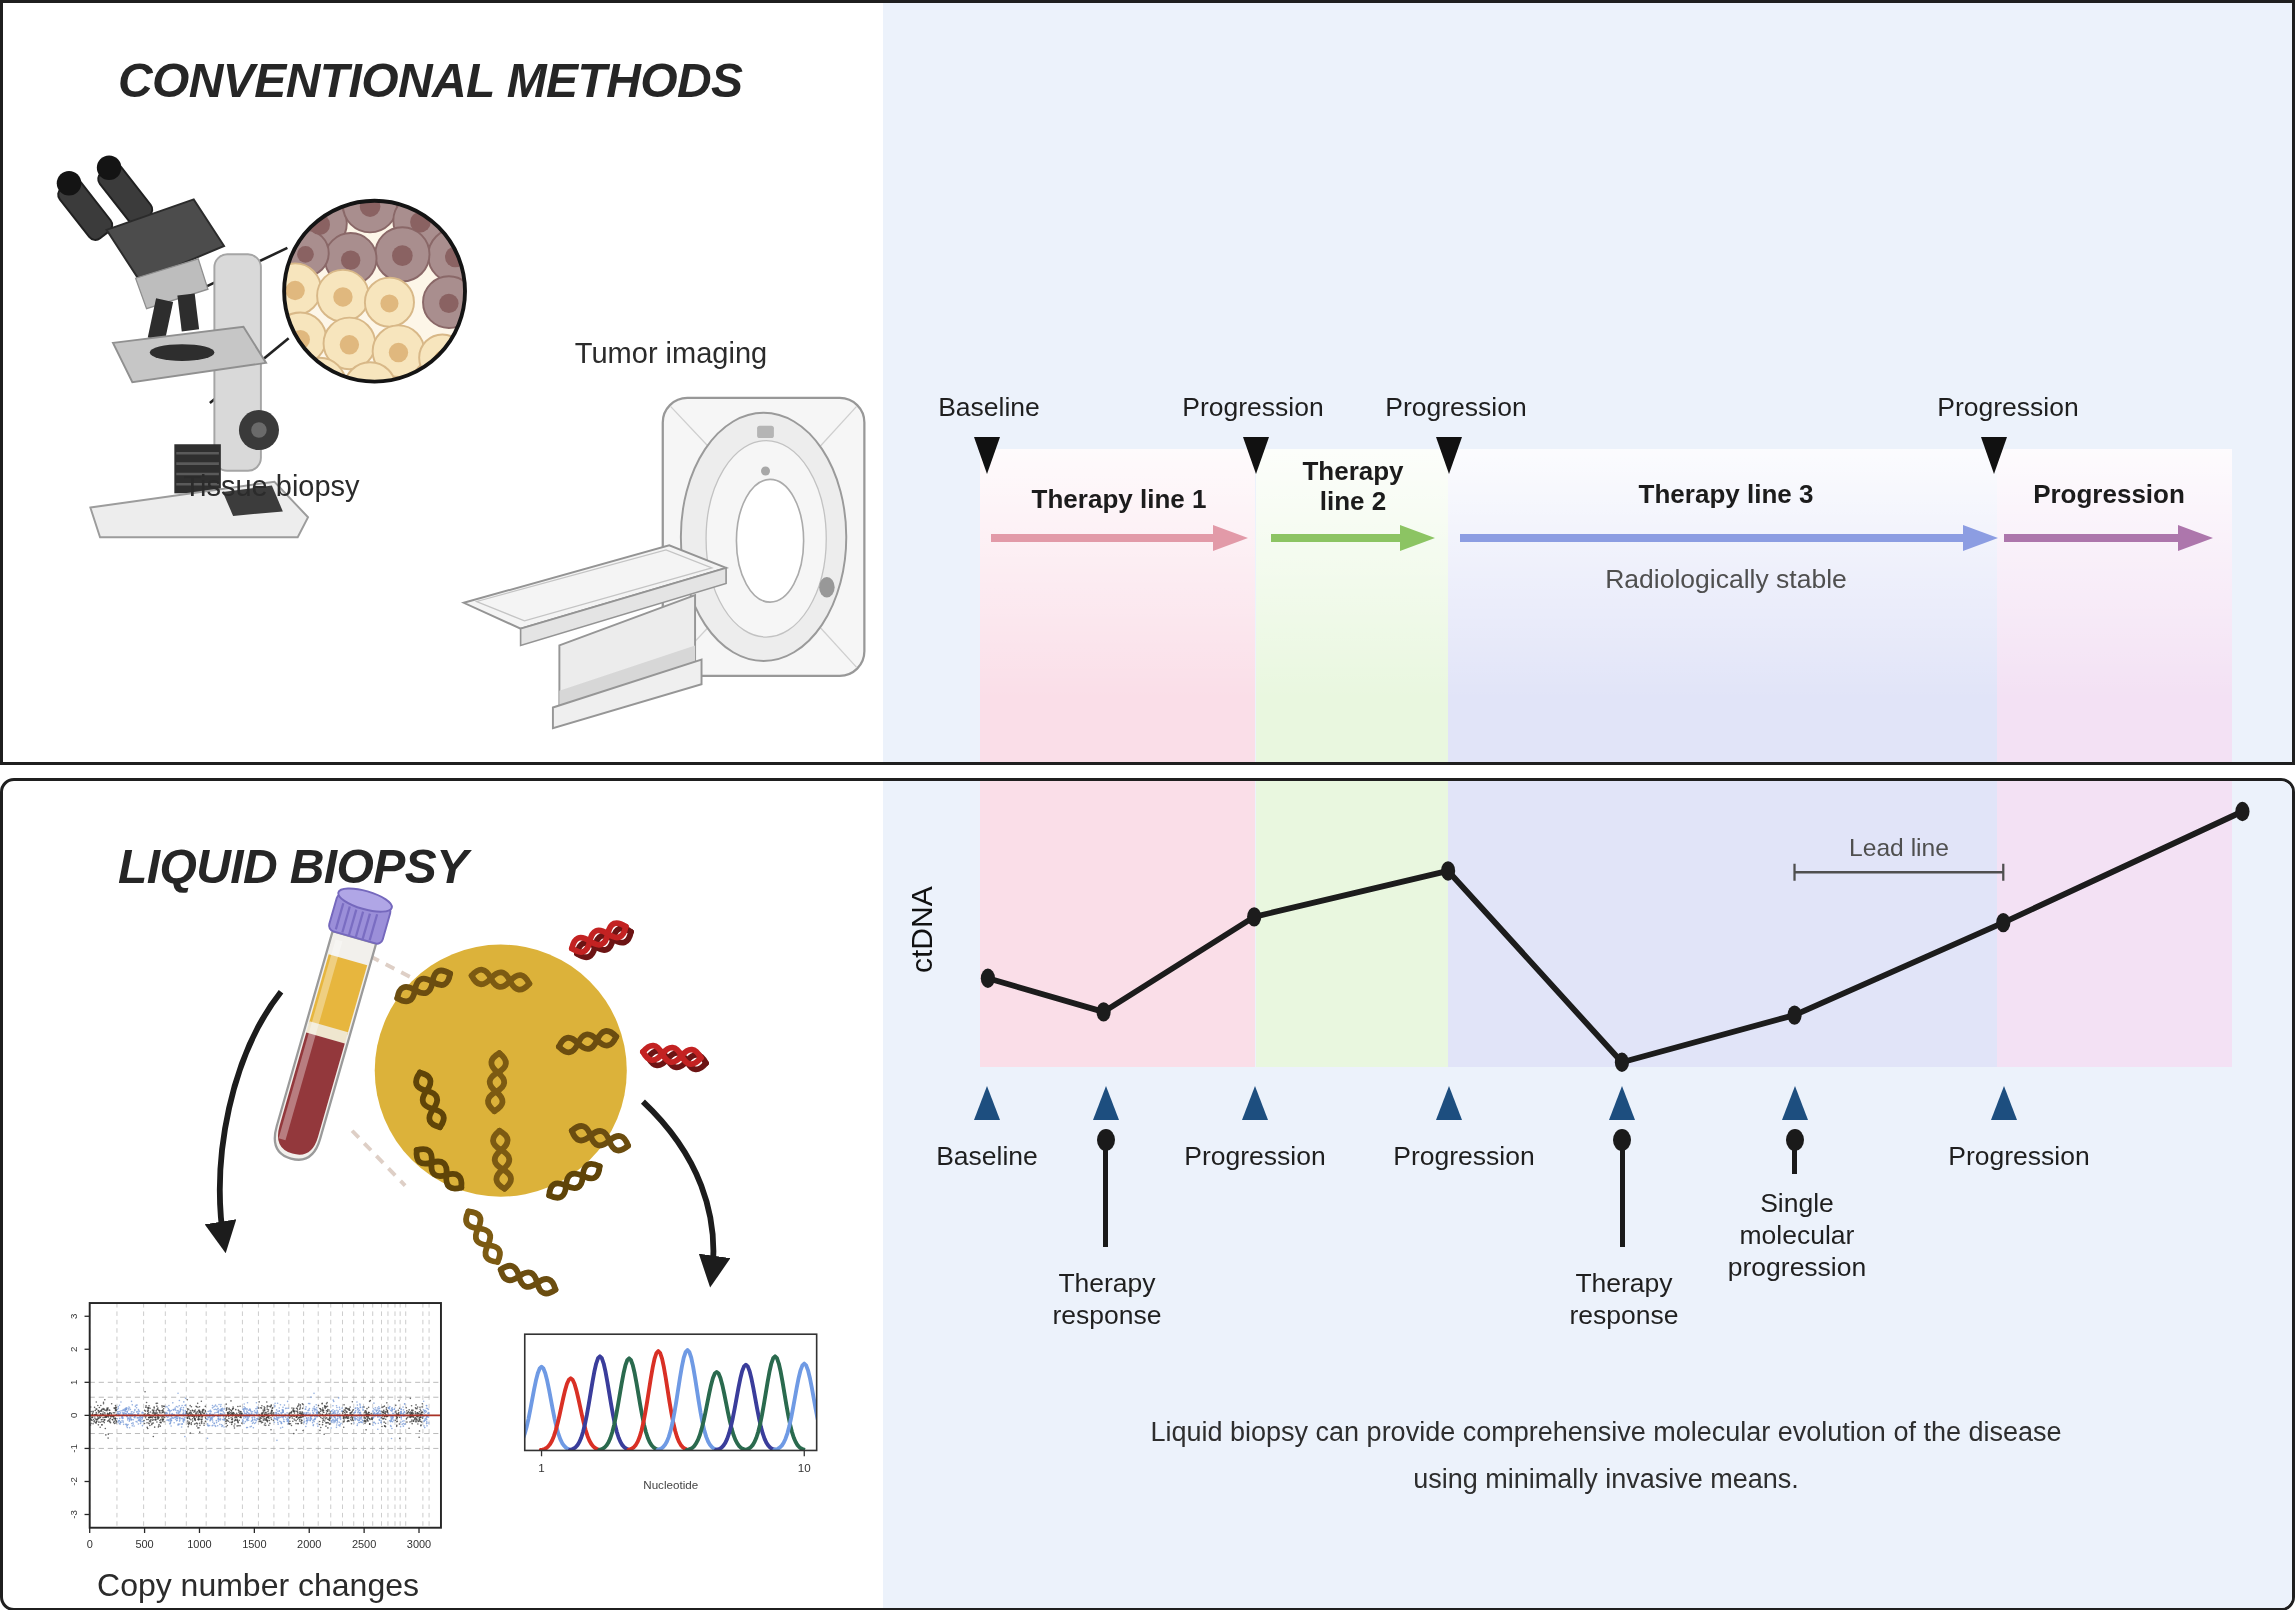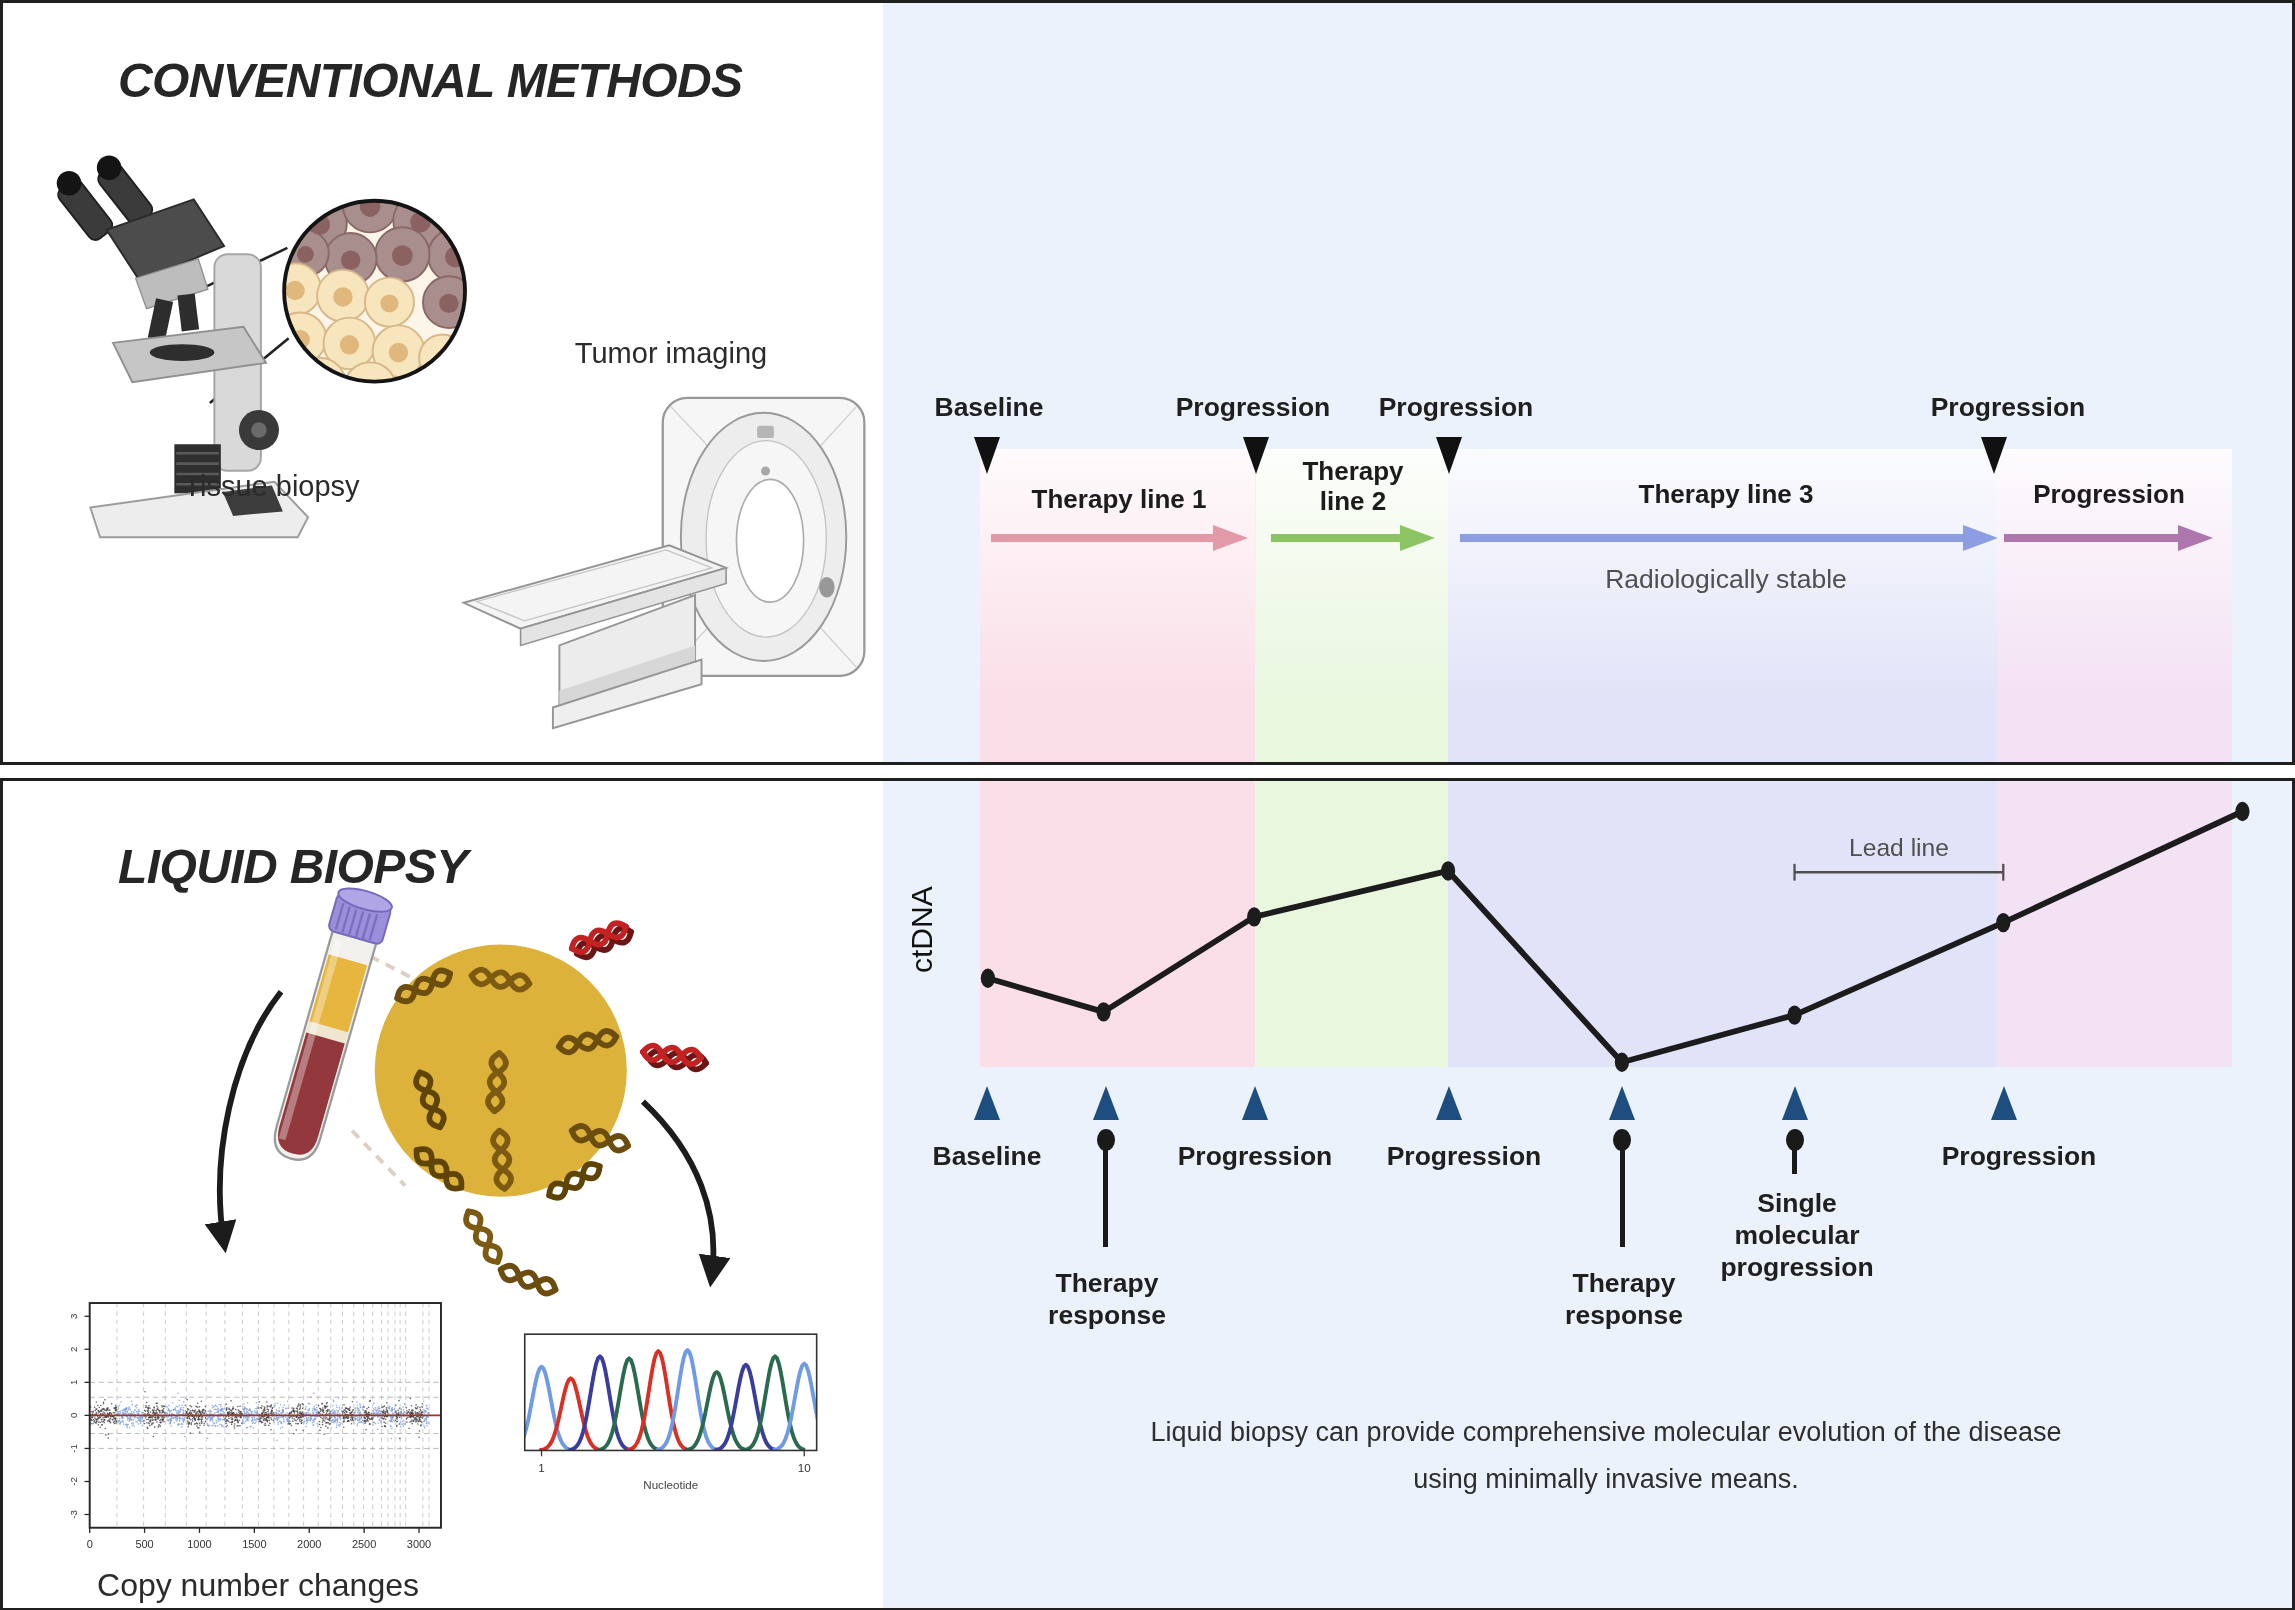--- a/index.html
+++ b/index.html
@@ -1,30 +1,30 @@
 <!DOCTYPE html>
 <html style="font-size:10.3px"><head>
 <meta charset="utf-8">
 <style>
   html,body{margin:0;padding:0;background:#fff;}
   .canvas{position:relative;width:2295px;height:1611px;background:#ffffff;overflow:hidden;
           font-family:"Liberation Sans",sans-serif;color:#262626;}
   .panel{position:absolute;left:0;width:2295px;background:#ffffff;border:3.9px solid #1f1f1f;box-sizing:border-box;overflow:hidden;}
   #panel-conventional{top:0;height:765px;}
-  #panel-liquid{top:778px;height:833px;}
+  #panel-liquid{top:778px;height:833px;border-radius:14px;}
   .bluebg{position:absolute;left:880px;top:0;right:0;bottom:0;}
   .band{position:absolute;}
   .band-top{top:446px;bottom:0;}
   .band-top::before{content:"";position:absolute;inset:0;
       background:linear-gradient(to bottom,rgba(255,255,255,.88),rgba(255,255,255,0) 80%);}
   .band-bottom{top:0;height:286px;}
   .panel-title{position:absolute;left:115px;font-size:48px;font-weight:700;letter-spacing:-0.6px;color:#262626;white-space:nowrap;font-style:italic;}
   .caption{position:absolute;text-align:center;color:#2b2b2b;}
   .desc{position:absolute;text-align:center;font-size:27px;line-height:45px;color:#2e2e2e;white-space:pre-line;}
-  .ev-label{position:absolute;font-size:26.5px;color:#1f1f1f;transform:translateX(-50%);text-align:center;white-space:pre-line;line-height:32px;font-weight:bold;}
+  .ev-label{position:absolute;font-size:26.5px;color:#1f1f1f;transform:translateX(-50%);text-align:center;white-space:pre-line;line-height:32px;}
   .tri-down{position:absolute;width:26px;height:37px;clip-path:polygon(0 0,100% 0,50% 100%);}
   .tri-up{position:absolute;width:26px;height:34px;clip-path:polygon(50% 0,100% 100%,0 100%);}
   .phase-label{position:absolute;font-size:26px;font-weight:700;color:#1c1c1c;transform:translateX(-50%);text-align:center;white-space:pre-line;line-height:30px;}
   .tl-arrow{position:absolute;height:26px;}
   .tl-arrow .shaft{position:absolute;left:0;right:23px;top:9px;height:8.4px;}
   .tl-arrow .head{position:absolute;right:0;top:0;width:35px;height:26px;clip-path:polygon(0 0,100% 50%,0 100%);}
   .sub-note{position:absolute;font-size:26.5px;color:#4f4f4f;transform:translateX(-50%);white-space:nowrap;}
   .pin-head{position:absolute;width:18px;height:22px;border-radius:50%;background:#1a1a1a;}
   .pin-stem{position:absolute;width:5.2px;background:#1a1a1a;}
   .vlabel{position:absolute;writing-mode:vertical-rl;transform:rotate(180deg);text-align:center;font-size:30px;color:#111;}

